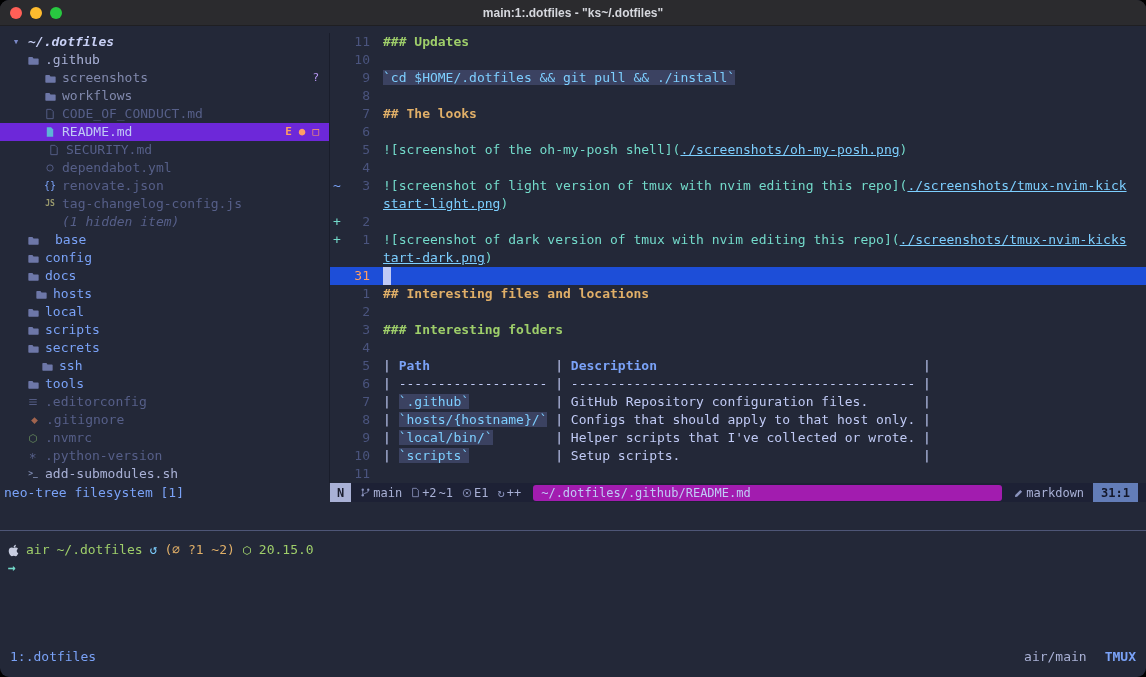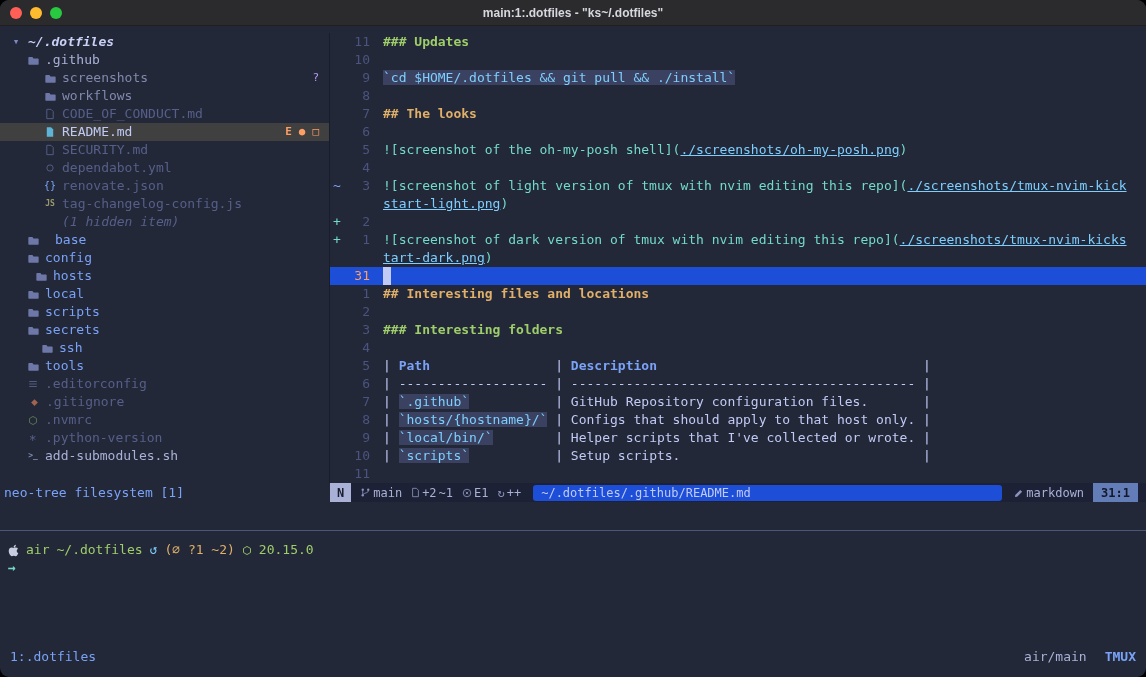--- a/index.html
+++ b/index.html
@@ -18,21 +18,21 @@
   
   .term { flex:1; display:flex; flex-direction:column; font:13px/18px "DejaVu Sans Mono", monospace;
           color:#c0caf5; overflow:hidden; }
 
   .panes { display:flex; height:457px; padding-top:7px; flex:none; }
   .sidebar { width:330px; flex:none; border-right:1px solid #191d2b; overflow:hidden; }
   .editorcol { flex:1; min-width:0; overflow:hidden; }
 
   
   .titem { height:18px; display:flex; align-items:center; position:relative; padding-right:8px; }
-  .titem.selected { background:#404040; }
+  .titem.selected { background:#6d28d9; }
   .ticon { width:16px; flex:none; display:inline-flex; justify-content:center; align-items:center; margin-right:4px; }
   .icon-chevron-down-icon{ color:#7a88c7; font-size:11px; }
   .icon-folder-icon{ color:#6d77a8; }
   .icon-markdown-icon{ color:#5db4d6; }
   .icon-file-icon, .icon-dot-icon, .icon-sliders-icon, .icon-asterisk-icon { color:#565f89; }
   .icon-braces-icon{ color:#7aa2f7; font-size:10px; }
   .icon-js-icon{ color:#9a9a6d; font-size:8px; font-weight:bold; }
   .icon-diamond-icon{ color:#a1644e; }
   .icon-hexagon-icon{ color:#5a7a56; }
   .icon-terminal-icon{ color:#7d8ab0; font-size:8px; font-weight:bold; }
@@ -71,21 +71,21 @@
 
   
   .statusrow { height:19px; display:flex; flex:none; }
   .tree-status { width:330px; flex:none; color:#7aa2f7; padding-left:4px; line-height:19px; }
   .lualine { flex:1; display:flex; align-items:center; background:#1d2135; gap:9px;
              padding-right:8px; font-size:12px; color:#a9b1d6; min-width:0; }
   .mode { background:#a9b1d6; color:#1b1e2f; font-weight:bold; padding:0 7px; height:100%;
           display:flex; align-items:center; flex:none; }
   .lseg { display:inline-flex; align-items:center; gap:2px; flex:none; }
   .lic { display:inline-flex; align-items:center; color:#8a93bd; }
-  .fpath { flex:1; background:#1d4ed8; border-radius:3px; height:16px; padding:0 8px;
+  .fpath { flex:1; background:#a21caf; border-radius:3px; height:16px; padding:0 8px;
            color:#c0caf5; display:flex; align-items:center; margin:0 3px; overflow:hidden; }
   .pos { background:#637db8; color:#14182b; font-weight:bold; padding:0 8px; height:100%;
          display:flex; align-items:center; flex:none; }
 
   .cmdline { height:28px; flex:none; }
   .hsep { height:1px; background:#4e5677; flex:none; }
 
   
   .shell { flex:1; padding:10px 0 0 8px; overflow:hidden; }
   .pline { height:18px; display:flex; align-items:center; gap:7px; white-space:pre; }
@@ -166,21 +166,21 @@
                   <path fill="currentColor" d="M2.5 1.5h6l3 3v10h-9z"></path>
                 </svg>
               </span>
               <span class="tlabel st-file-active">README.md</span>
               <span class="badges">
                 <span class="bg-error">E</span>
                 <span class="bg-modified">●</span>
                 <span class="bg-square">□</span>
               </span>
             </div>
-            <div class="titem" style="padding-left: 42px;">
+            <div class="titem" style="padding-left: 26px; margin-left: 20px;">
               <span class="ticon icon-file-icon">
                 <svg width="10" height="12" viewBox="0 0 14 16">
                   <path fill="none" stroke="currentColor" stroke-width="1.3" d="M2.5 1.5h6l3 3v10h-9z"></path>
                 </svg>
               </span>
               <span class="tlabel st-file-dim">SECURITY.md</span>
             </div>
             <div class="titem" style="padding-left: 42px;">
               <span class="ticon icon-dot-icon">
                 <svg width="10" height="10" viewBox="0 0 16 16">
@@ -209,20 +209,28 @@
               </span>
               <span class="tlabel st-dir">base</span>
             </div>
             <div class="titem" style="padding-left: 25px;">
               <span class="ticon icon-folder-icon">
                 <svg width="11" height="11" viewBox="0 0 16 16">
                   <path fill="currentColor" d="M1.5 3h5l1.5 2h6.5a1 1 0 0 1 1 1v7a1 1 0 0 1-1 1h-13a1 1 0 0 1-1-1V4a1 1 0 0 1 1-1z"></path>
                 </svg>
               </span>
               <span class="tlabel st-dir">config</span>
+            </div>
+            <div class="titem" style="padding-left: 25px;">
+              <span class="ticon icon-folder-icon">
+                <svg width="11" height="11" viewBox="0 0 16 16">
+                  <path fill="currentColor" d="M1.5 3h5l1.5 2h6.5a1 1 0 0 1 1 1v7a1 1 0 0 1-1 1h-13a1 1 0 0 1-1-1V4a1 1 0 0 1 1-1z"></path>
+                </svg>
+              </span>
+              <span class="tlabel st-dir">docs</span>
             </div>
             <div class="titem" style="padding-left: 33px;">
               <span class="ticon icon-folder-icon">
                 <svg width="11" height="11" viewBox="0 0 16 16">
                   <path fill="currentColor" d="M1.5 3h5l1.5 2h6.5a1 1 0 0 1 1 1v7a1 1 0 0 1-1 1h-13a1 1 0 0 1-1-1V4a1 1 0 0 1 1-1z"></path>
                 </svg>
               </span>
               <span class="tlabel st-dir">hosts</span>
             </div>
             <div class="titem" style="padding-left: 25px;">

